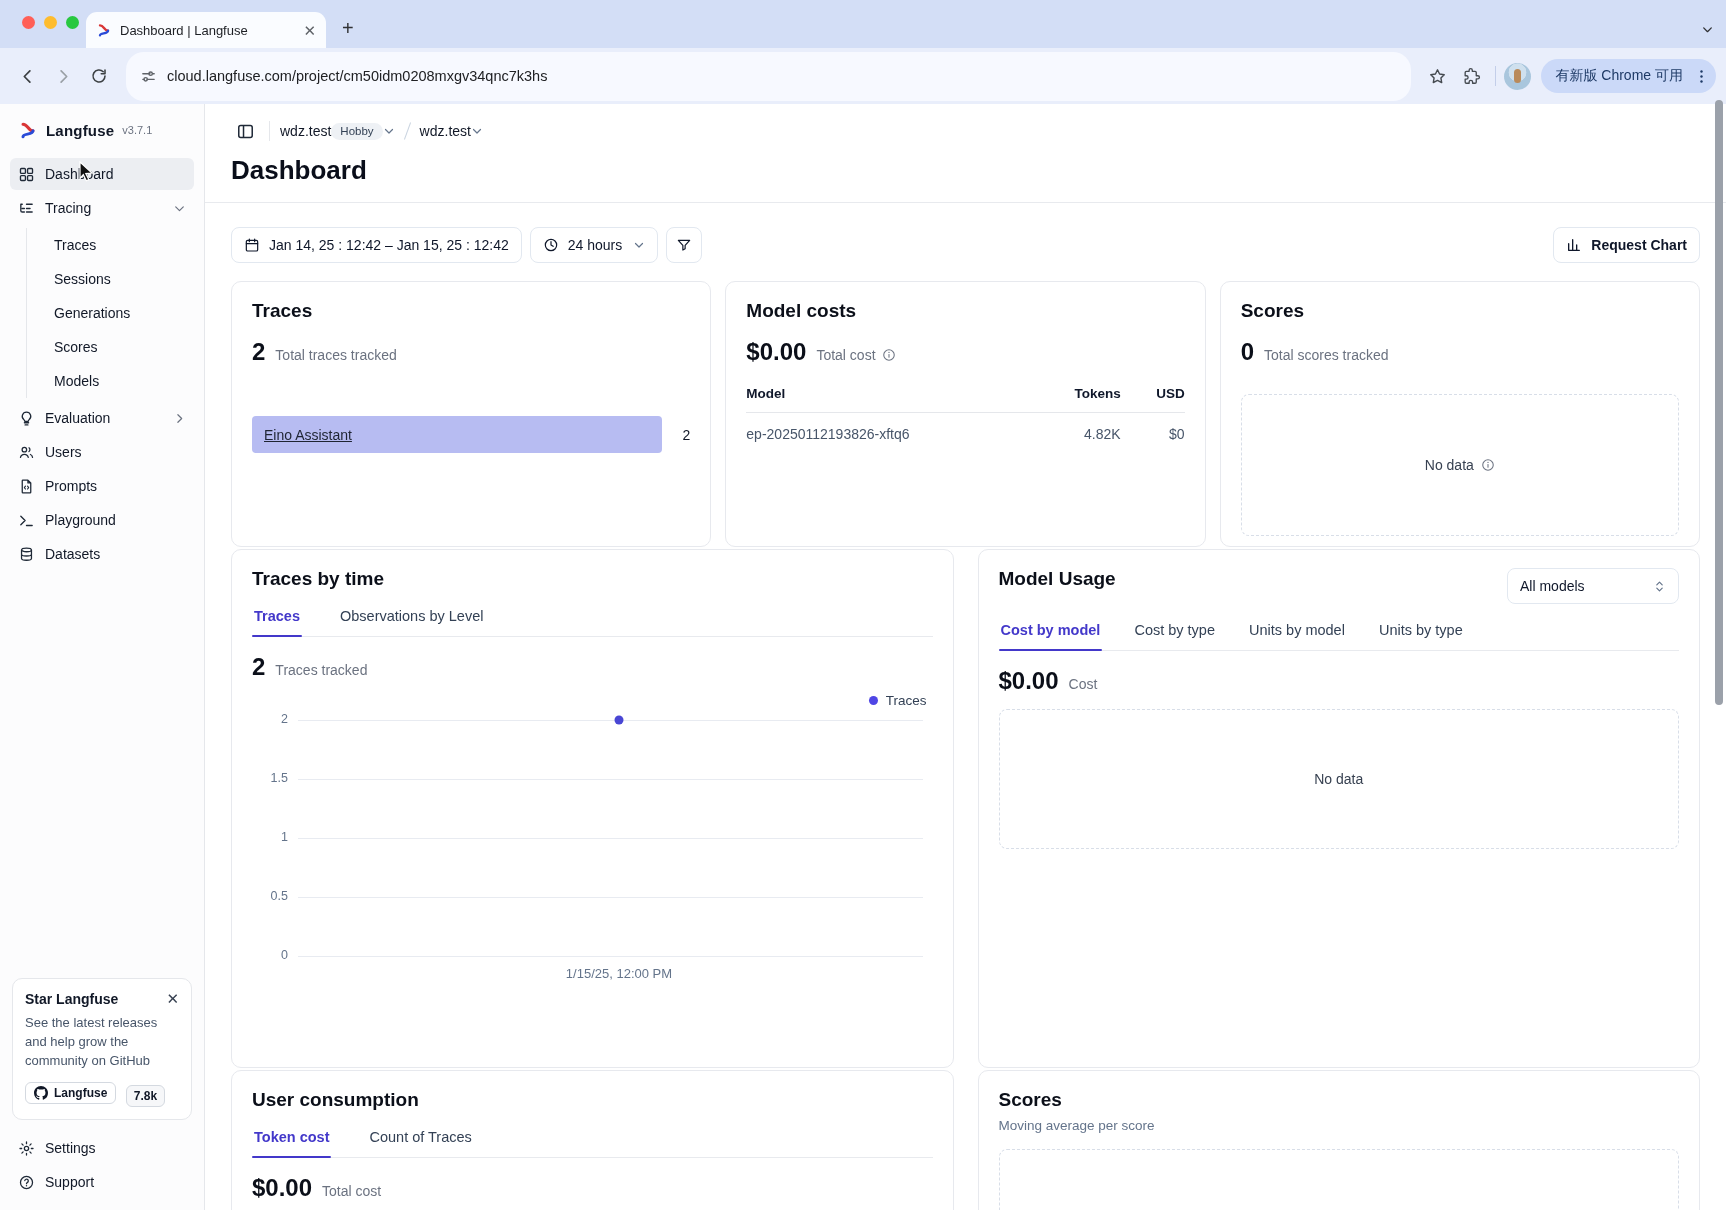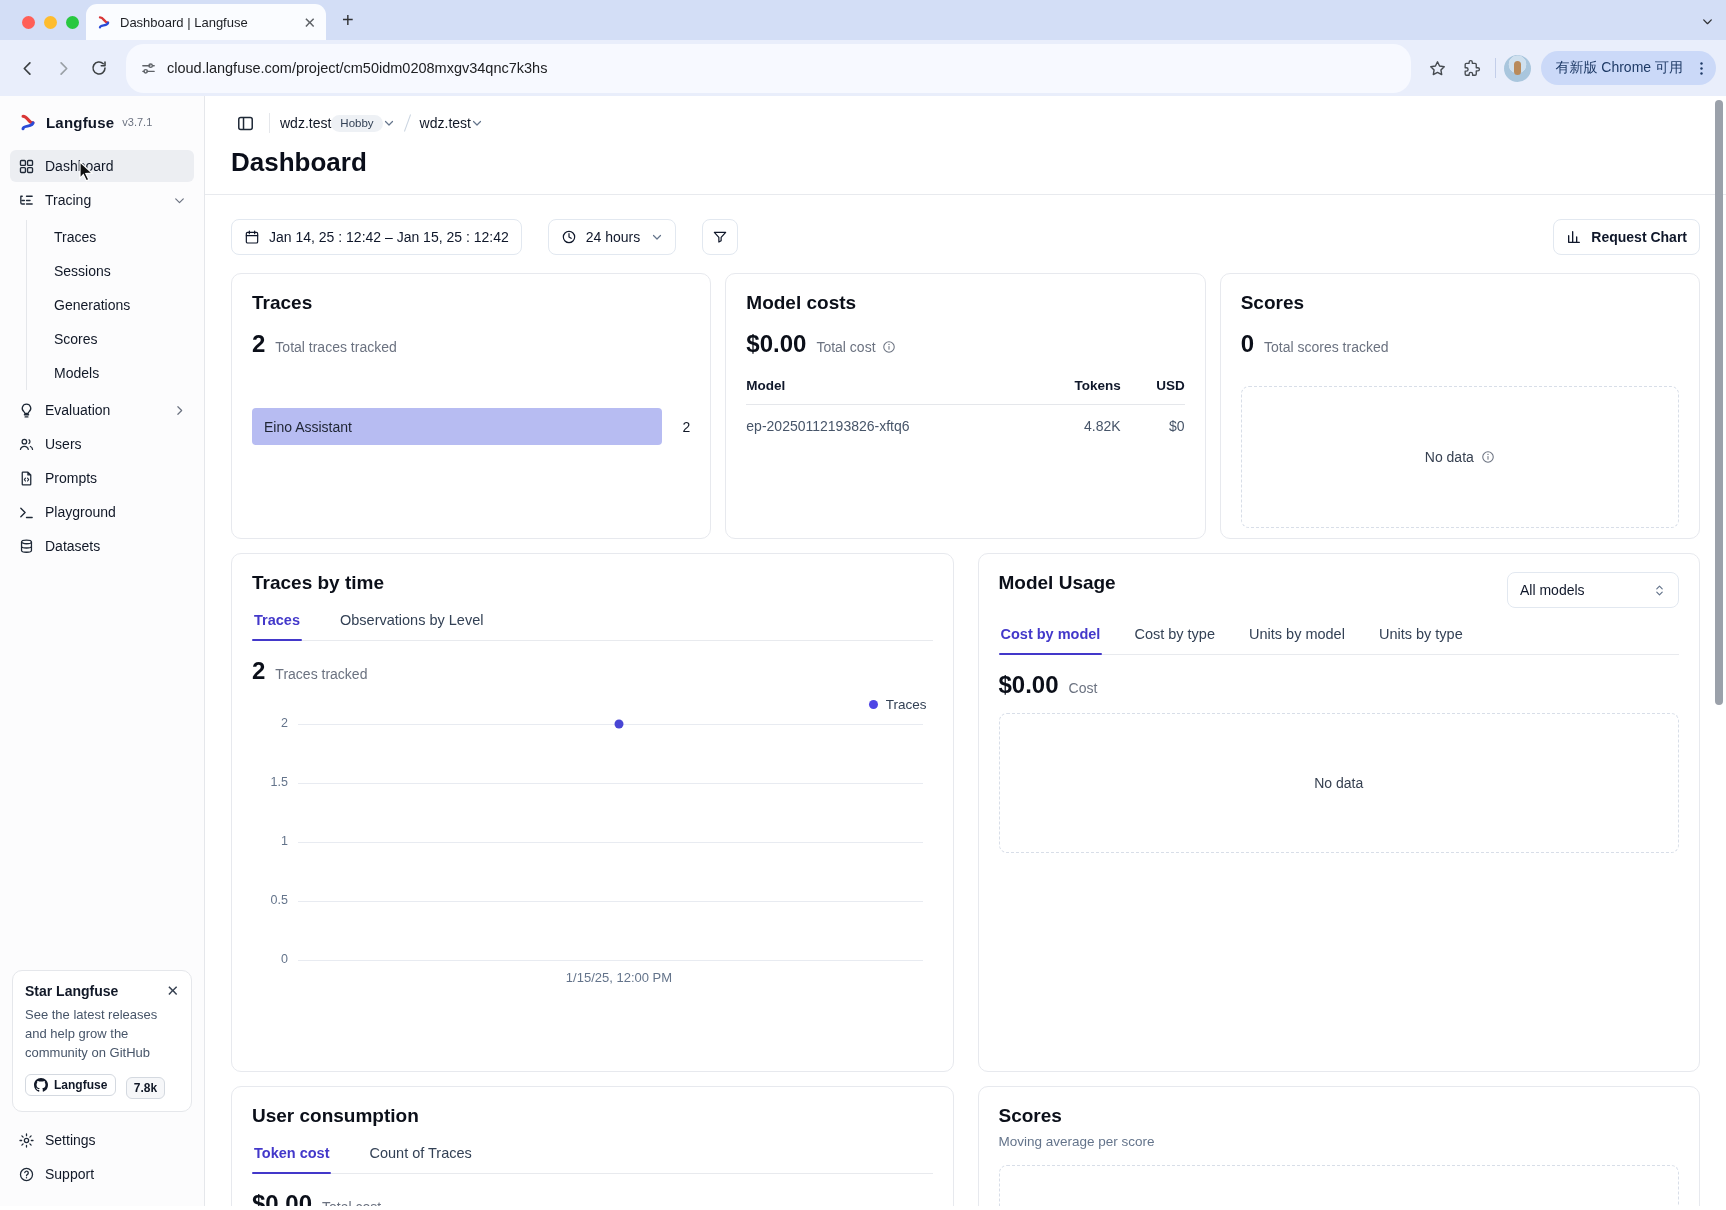--- a/index.html
+++ b/index.html
@@ -1,21 +1,21 @@
 <!DOCTYPE html>
 <html><head>
 <meta charset="utf-8">
 <style>
   * { box-sizing: border-box; margin: 0; padding: 0; }
   html,body { width:1726px; height:1210px; overflow:hidden;
     font-family:"Liberation Sans","DejaVu Sans",sans-serif; background:#fff; color:#0f172a; }
   .ic { display:inline-block; vertical-align:middle; flex:none; }
 
   
-  .tabstrip { height:40px; background:#d3def6; position:relative; display:flex; align-items:flex-end; }
+  .tabstrip { height:48px; background:#d3def6; position:relative; display:flex; align-items:flex-end; }
   .traffic { position:absolute; top:16px; left:22px; display:flex; gap:9px; }
   .light { width:13px; height:13px; border-radius:50%; }
   .tab { margin-left:86px; width:240px; height:36px; background:#fafcff; border-radius:11px 11px 0 0;
     display:flex; align-items:center; gap:8px; padding:0 10px; }
   .tab-title { flex:1; font-size:13px; color:#1d1f24; white-space:nowrap; overflow:hidden; }
   .tab-close { color:#5f6368; font-size:15px; line-height:1; cursor:default; }
   .newtab { color:#303134; font-size:20px; line-height:1; margin:0 0 10px 16px; }
   .strip-caret { position:absolute; right:12px; bottom:12px; color:#303134; }
   .toolbar { height:56px; background:#e9eefb; display:flex; align-items:center; padding:0 10px; gap:2px; }
   .navbtn { width:34px; height:34px; border-radius:50%; display:flex; align-items:center; justify-content:center; color:#3c4043; }
@@ -62,43 +62,43 @@
   .crumb-row { display:flex; align-items:center; gap:10px; }
   .panel-btn { width:28px; height:28px; display:flex; align-items:center; justify-content:center; color:#1f2937; }
   .crumb-sep { width:1px; height:20px; background:#e5e7eb; }
   .crumb-btn { display:flex; align-items:center; gap:0; font-size:14px; font-weight:500; color:#111827; }
   .plan-pill { background:#eef1f5; border-radius:999px; padding:2.5px 9px; font-size:11.5px; color:#334155; font-weight:400; }
   .caret-sm { color:#64748b; }
   .slash { width:1px; height:18px; background:#cbd5e1; transform:rotate(20deg); margin:0 2px; }
   .page-title { font-size:26px; font-weight:700; color:#0a0e1a; margin:10px 0 16px; }
 
   .content { padding:24px 26px 0; }
-  .toolbar-row { display:flex; align-items:flex-start; gap:26px; }
+  .toolbar-row { display:flex; align-items:flex-start; gap:8px; }
   .btn { display:inline-flex; align-items:center; gap:9px; height:36px; border:1px solid #e2e8f0;
     border-radius:8px; background:#fff; padding:0 12px; font-size:14px; color:#0f172a; }
   .btn .caret-sm { margin-left:2px; }
   .btn-square { width:36px; justify-content:center; padding:0; }
   .flex-sp { flex:1; }
   .btn-strong { font-weight:600; }
 
   .row1 { display:grid; grid-template-columns:1fr 1fr 1fr; gap:14px; margin-top:18px; }
-  .row2, .row3 { display:grid; grid-template-columns:1fr 1fr; gap:24px; margin-top:14px; }
+  .row2, .row3 { display:grid; grid-template-columns:1fr 1fr; gap:24px; margin-top:2px; }
   .card { border:1px solid #e7e9ee; border-radius:10px; background:#fff; padding:18px 20px; position:relative; overflow:hidden; }
   .row1 .card { height:266px; }
   .row2 .card { height:519px; }
   .row3 .card { height:380px; }
   .card-title { font-size:19px; font-weight:700; color:#0b0f19; }
   .metric { display:flex; align-items:baseline; gap:10px; margin-top:16px; }
   .metric-value { font-size:24px; font-weight:700; color:#0b0f19; }
   .metric-caption { font-size:14px; color:#6b7280; display:inline-flex; align-items:center; gap:6px; }
   .info-ic { color:#6b7280; }
 
   .hbar-row { display:flex; align-items:center; gap:16px; margin-top:50px; }
   .hbar { flex:1; height:37px; background:#b7bcf2; border-radius:4px; display:flex; align-items:center;
-    padding:0 12px; font-size:14px; color:#1e2433; }
+    padding:0 12px; font-size:14px; color:#1e2433;text-decoration:underline; }
   .hbar-val { font-size:14px; color:#111827; width:12px; text-align:right; }
 
   .mc-table { margin-top:20px; }
   .mc-grid { display:grid; grid-template-columns:1fr 90px 64px; }
   .mc-head { font-size:13.5px; font-weight:700; color:#0f172a; padding-bottom:11px; border-bottom:1px solid #e5e7eb; }
   .mc-cell { font-size:14px; color:#475569; padding-top:13px; }
   .t-right { text-align:right; }
 
   .nodata-box { border:1px dashed #d8dee8; border-radius:8px; display:flex; align-items:center;
     justify-content:center; gap:7px; font-size:14px; color:#374151; }

